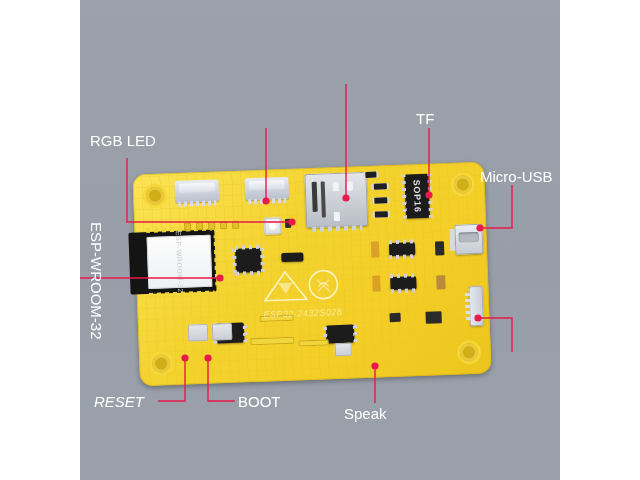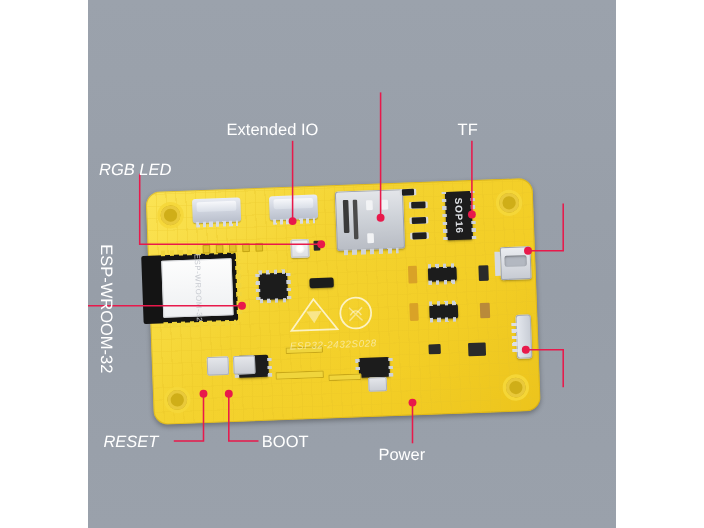--- a/index.html
+++ b/index.html
@@ -287,22 +287,22 @@
         <circle cx="212" cy="222" r="3.6"></circle>
         <circle cx="140" cy="278" r="3.6"></circle>
         <circle cx="400" cy="228" r="3.6"></circle>
         <circle cx="398" cy="318" r="3.6"></circle>
         <circle cx="105" cy="358" r="3.6"></circle>
         <circle cx="128" cy="358" r="3.6"></circle>
         <circle cx="295" cy="366" r="3.6"></circle>
       </g>
     </svg>
 
-    <div class="lbl" style="left:126px;top:110px;">Extended IO</div>
     <div class="lbl" style="left:336px;top:110px;">TF</div>
-    <div class="lbl" style="left:10px;top:146px;font-style:italic;">RGB LED</div>
+    <div class="lbl" style="left:10px;top:132px;">RGB LED</div>
     <div class="lbl rot" style="left:25px;top:222px;">ESP-WROOM-32</div>
+    <div class="lbl" style="left:400px;top:168px;">Micro-USB</div>
     <div class="lbl" style="left:14px;top:393px;font-style:italic;">RESET</div>
     <div class="lbl" style="left:158px;top:393px;">BOOT</div>
-    <div class="lbl" style="left:264px;top:405px;">Power</div>
+    <div class="lbl" style="left:264px;top:405px;">Speak</div>
 
   </div>
 </div>
 
 </body></html>

